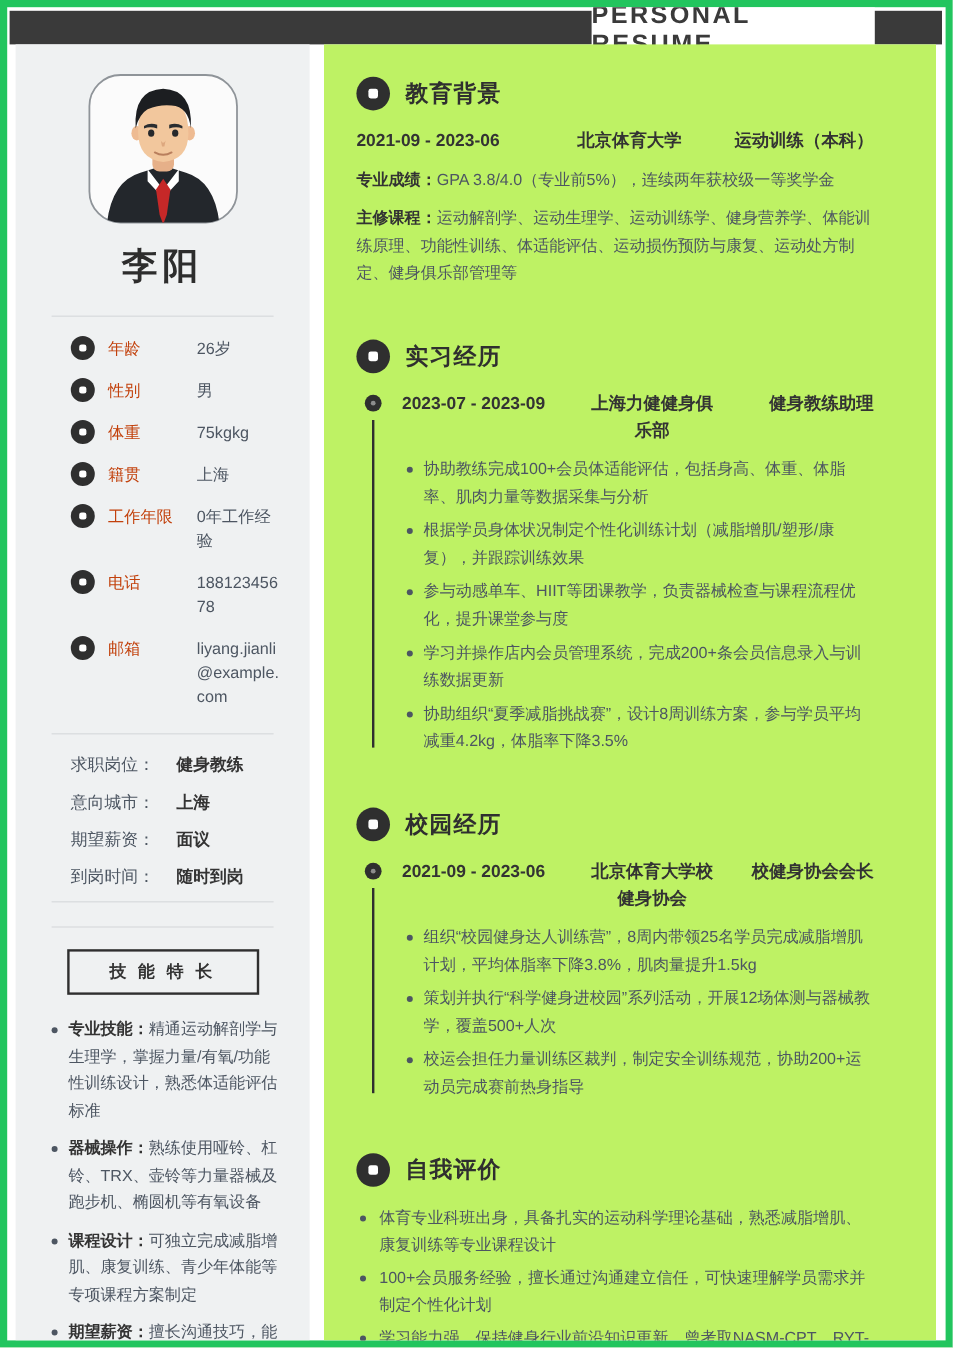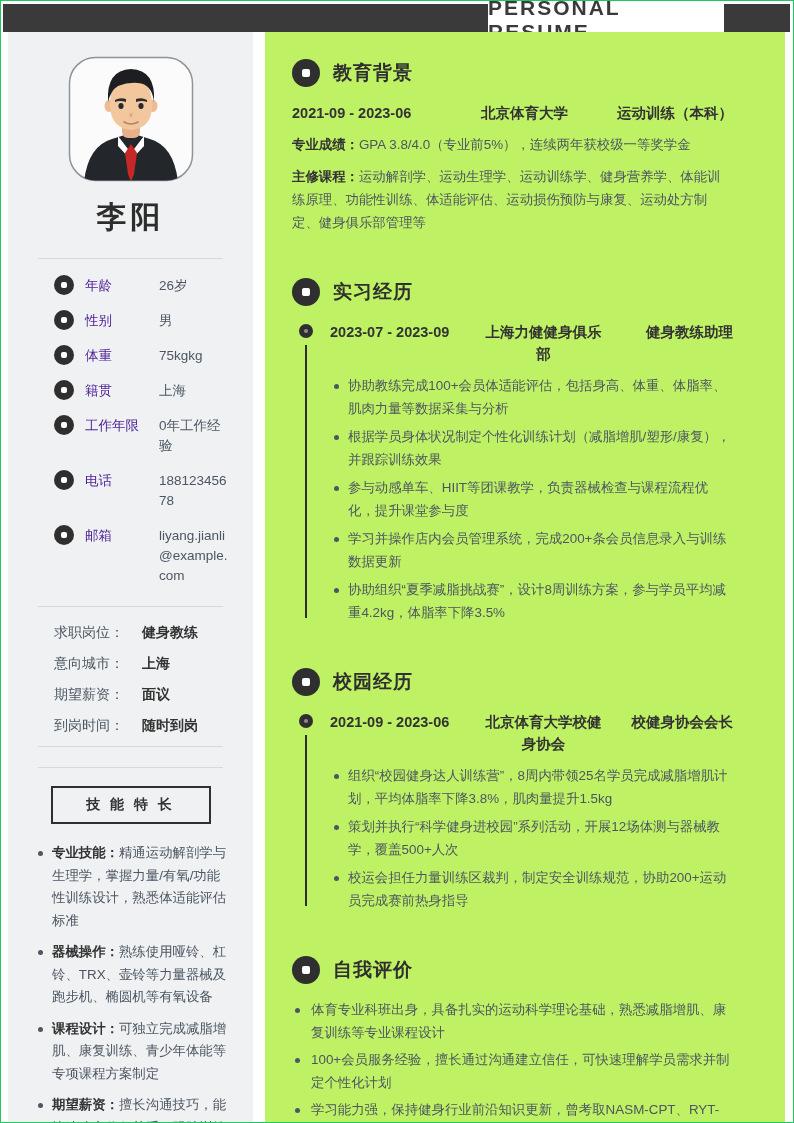--- a/index.html
+++ b/index.html
@@ -1,20 +1,20 @@
 <!DOCTYPE html>
 <html><head>
 <meta charset="utf-8">
 <style>
   * { margin:0; padding:0; box-sizing:border-box; }
   html,body { background:#e9e9e9; }
   body { font-family:"Liberation Sans","DejaVu Sans",sans-serif; }
   .page{
     position:relative; width:794px; height:1123px; margin:0 auto;
-    background:#ffffff; border:1px solid #22c55e; overflow:hidden;
+    background:#ffffff; border:6px solid #22c55e; overflow:hidden;
     color:#4d5662;
   }
   
   .topbar{ position:absolute; left:2px; right:3px; top:3px; height:28px; background:#3a3a3a; }
   .banner-box{
     position:absolute; left:487px; top:0; width:236px; height:37px; background:#ffffff;
     display:flex; align-items:center; justify-content:center;
   }
   .banner-box span{ font-size:21px; font-weight:bold; letter-spacing:2px; color:#3a3a3a; }
   
@@ -23,21 +23,21 @@
     background:#eff1f2; padding:24px 24px 0 24px;
   }
   .avatar-wrap{ width:126px; height:126px; margin:0 auto; }
   .avatar-wrap svg{ display:block; width:126px; height:126px; }
   .side-name{ text-align:center; font-size:30px; font-weight:bold; color:#2d2d2d; margin-top:15px; letter-spacing:4px;}
   .side-hr{ border:none; border-top:1px solid #d7dadc; margin:20px 6px 0 6px; }
   .info-list{ margin-top:16px; }
   .info-row{ display:flex; align-items:flex-start; padding-left:22px; margin-bottom:14px; font-size:13.5px; line-height:20px; }
   .dot-icon{ flex:0 0 20px; width:20px; height:20px; border-radius:50%; background:#2f2f2f; position:relative; margin-right:11px; }
   .dot-icon::after{ content:""; position:absolute; left:7px; top:7px; width:6px; height:6px; border-radius:2px; background:#ffffff; }
-  .info-label{ flex:0 0 74px; color:#4c1d95; padding-top:1px; }
+  .info-label{ flex:0 0 74px; color:#c2410c; padding-top:1px; }
   .info-value{ flex:1; color:#4d5662; padding-top:1px; word-break:break-all; }
   .intent-list{ margin-top:15px; padding-left:22px; }
   .intent-row{ display:flex; font-size:14px; line-height:20px; margin-bottom:11px; }
   .intent-label{ flex:0 0 88px; color:#4d5662; }
   .intent-value{ font-weight:bold; color:#333333; }
   .skill-box{
     width:160px; margin:18px auto 0 auto; border:2px solid #2f2f2f; background:#eff1f2;
     text-align:center; padding:8px 0; font-size:14px; font-weight:bold; letter-spacing:3px; color:#333333;
   }
   .skill-list{ list-style:none; margin-top:18px; padding-left:4px; }

